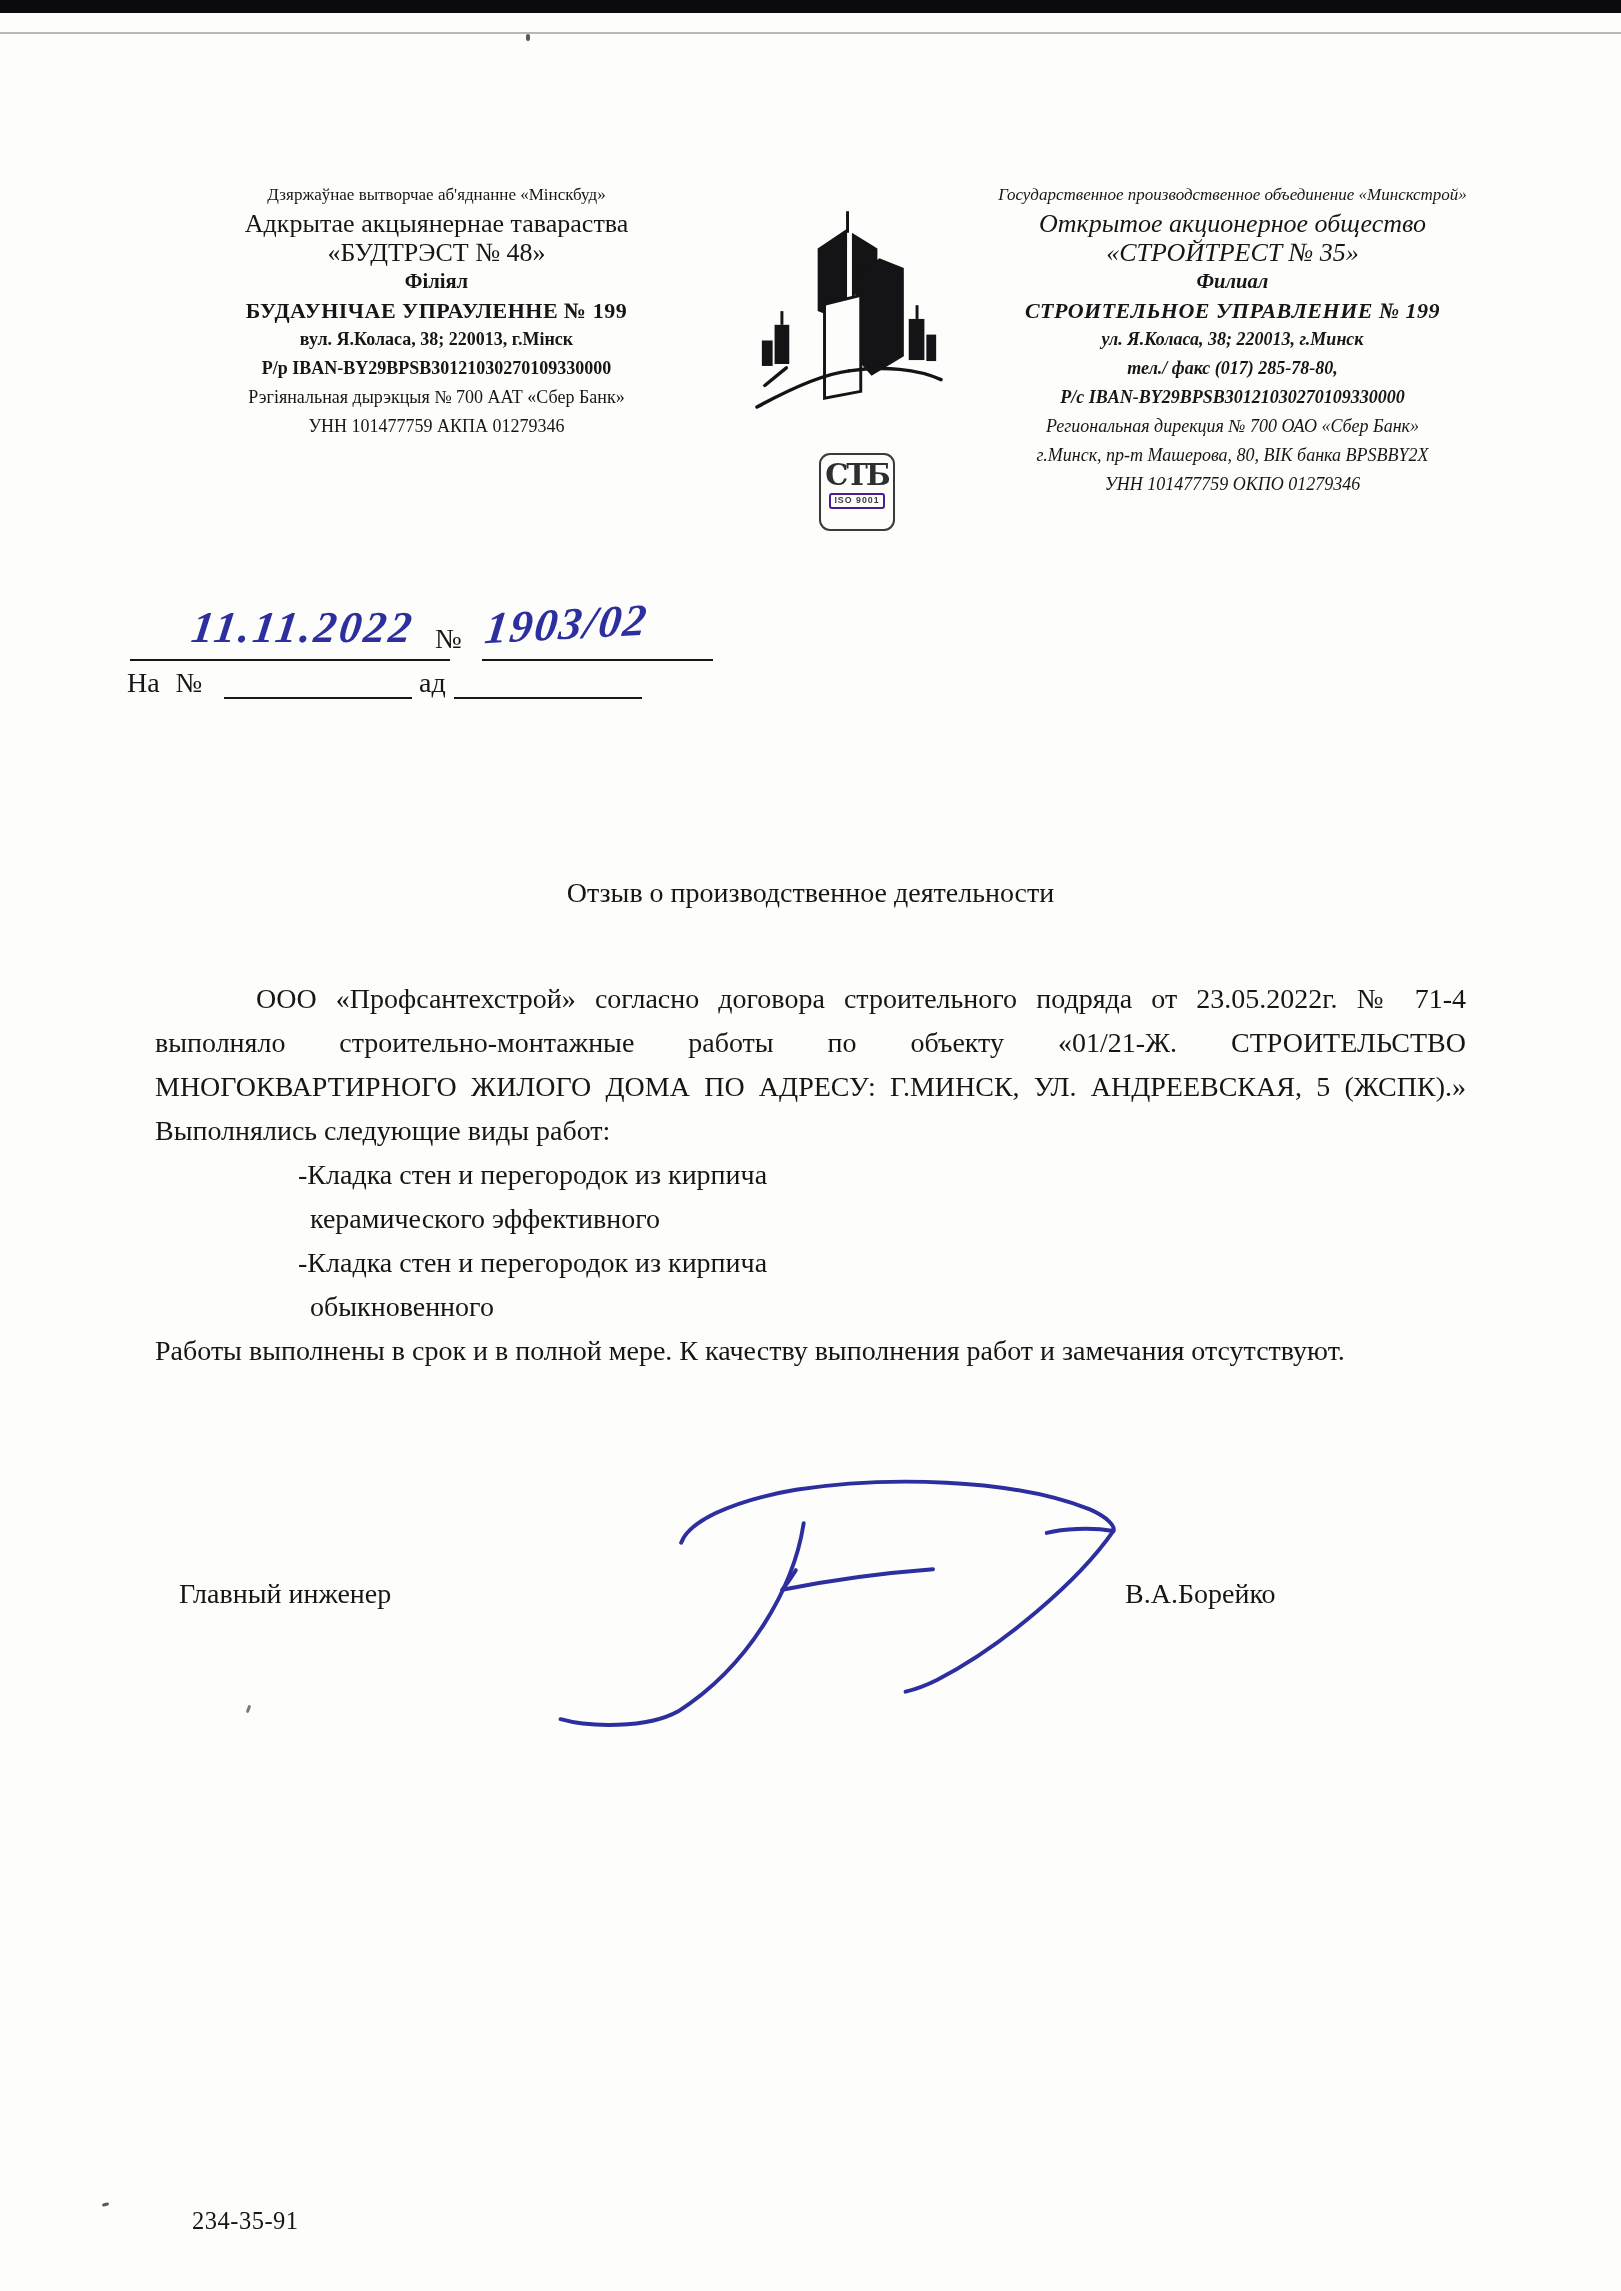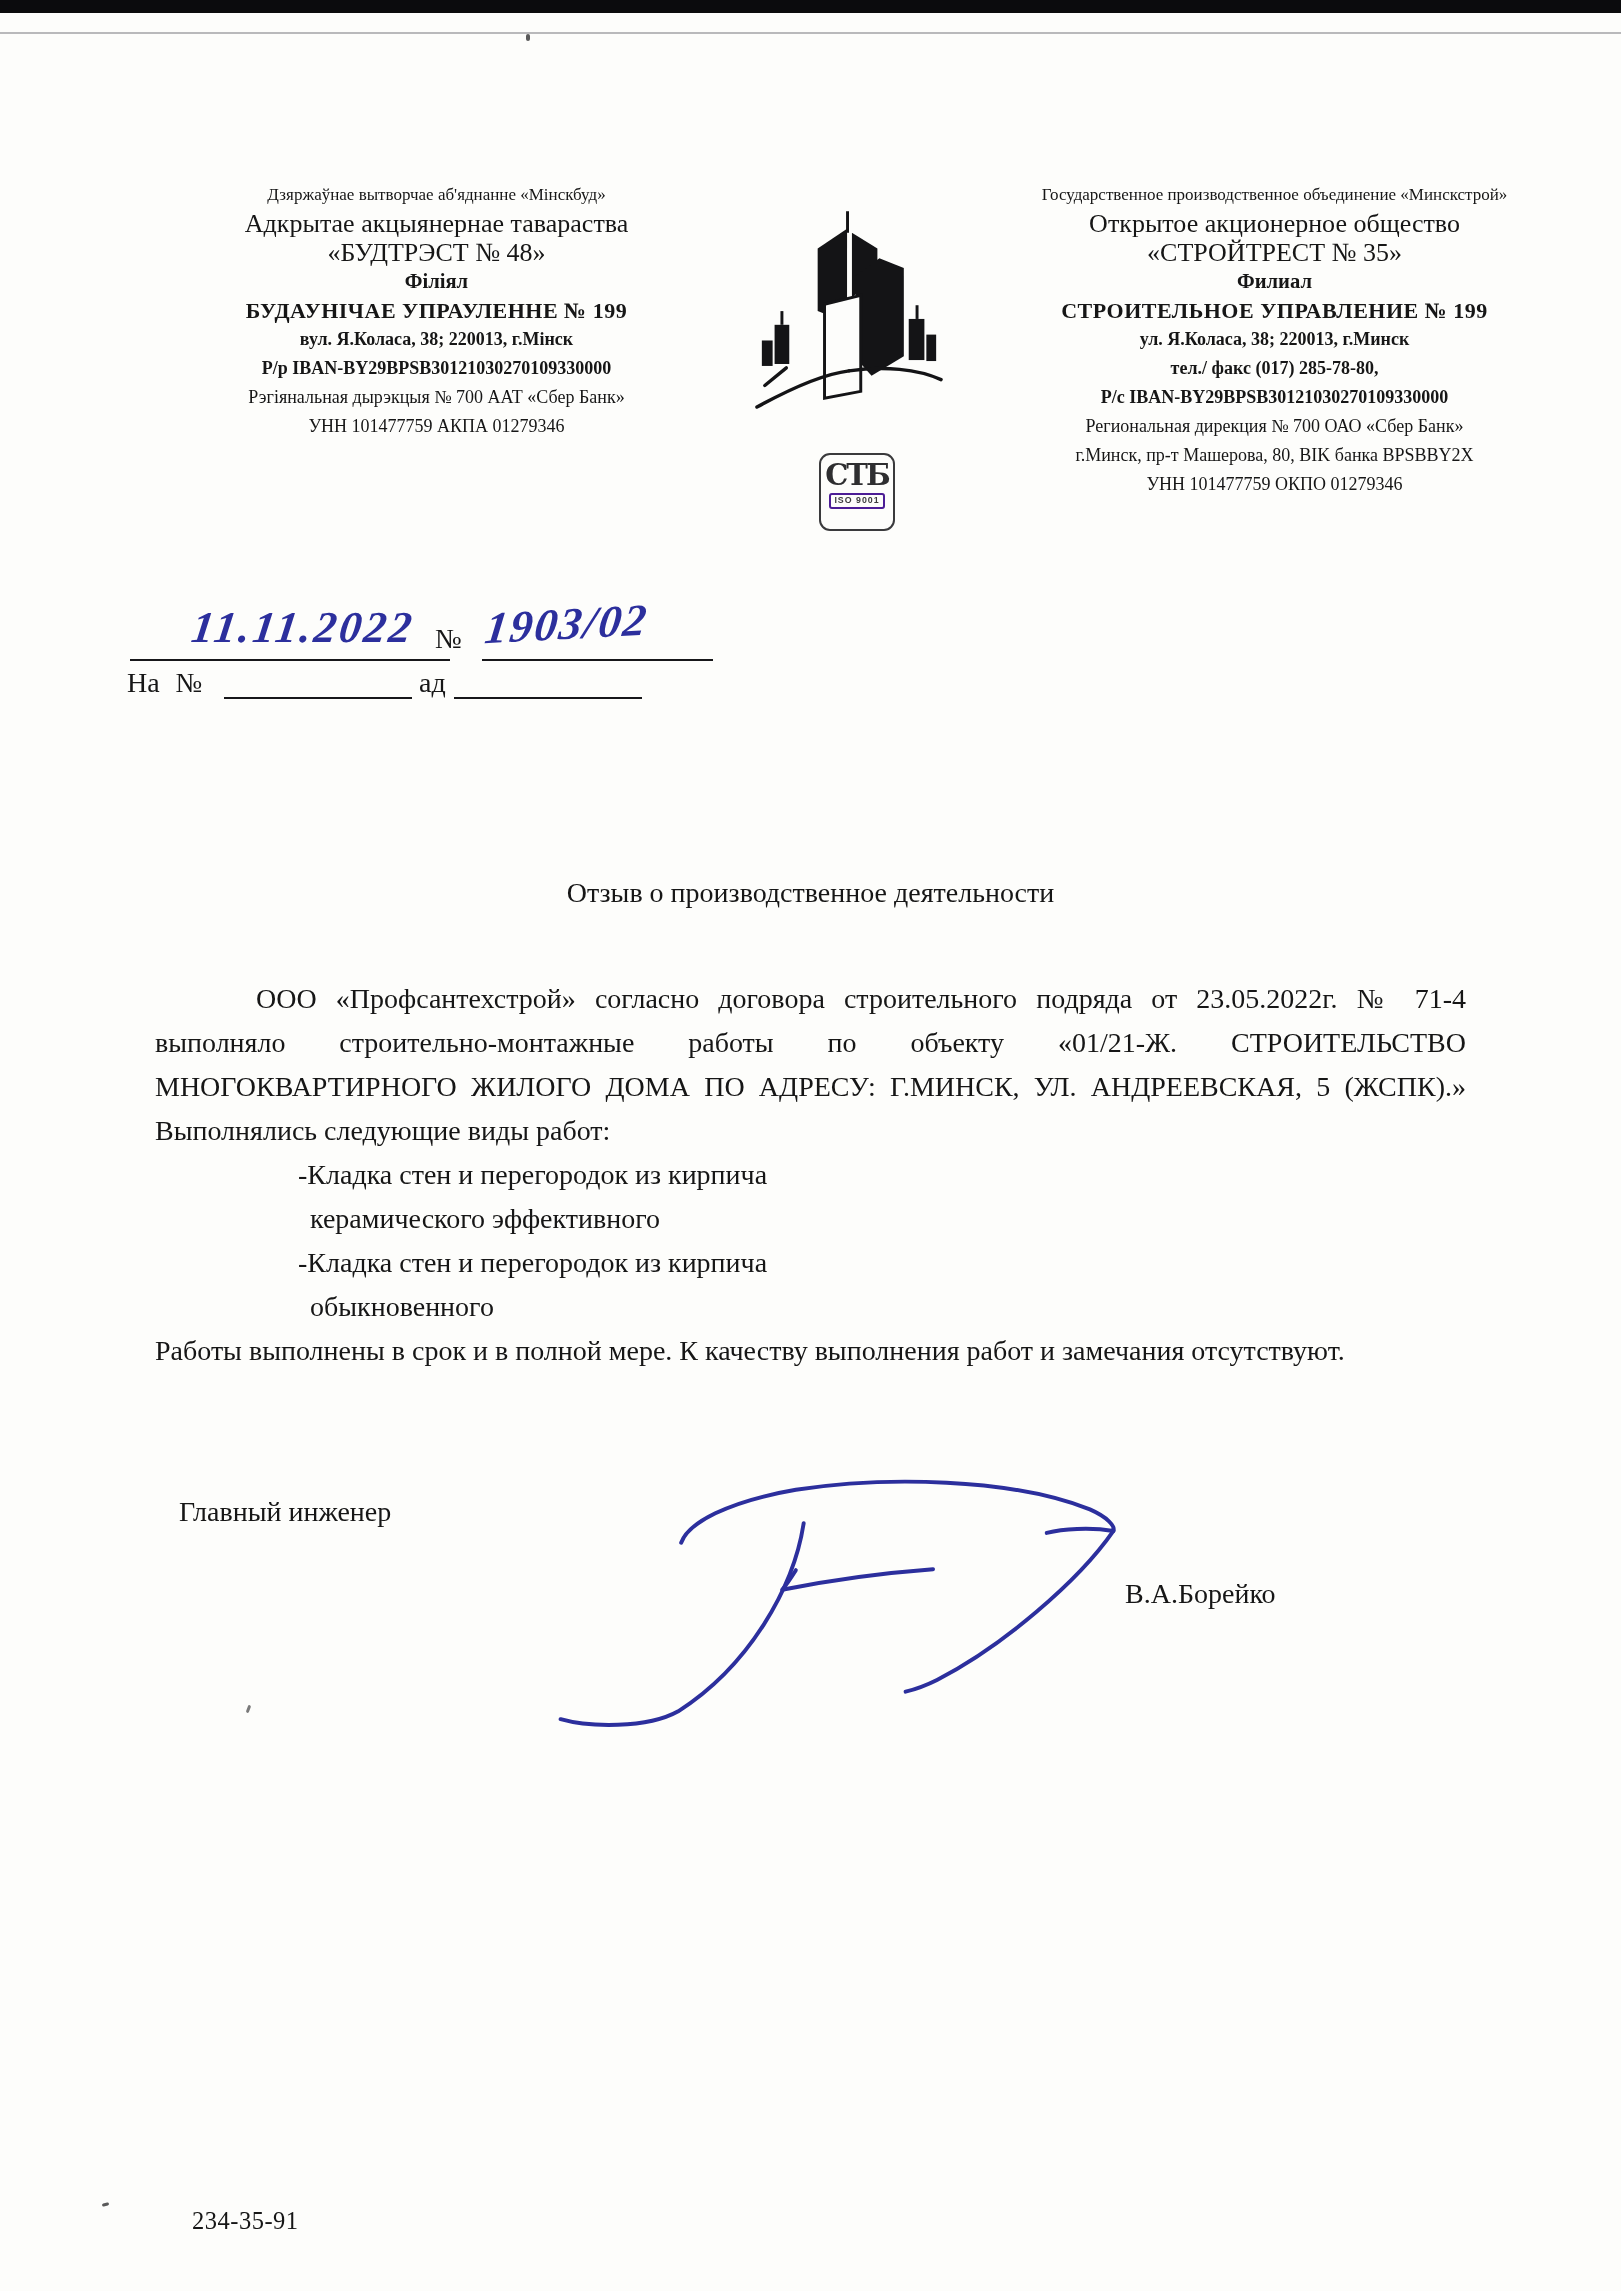--- a/index.html
+++ b/index.html
@@ -15,21 +15,21 @@
   .scan-bar{position:absolute;left:0;top:0;width:1621px;height:12.7px;background:#0b0b0d;}
   .scan-line{position:absolute;left:0;top:32px;width:1621px;height:2px;background:#b9b9bb;}
   .speck{position:absolute;background:#5a5a5a;border-radius:2px;}
   .speck.s1{left:526px;top:34px;width:3.9px;height:6.9px;}
   .speck.s2{left:102px;top:2203px;width:6.9px;height:2.9px;transform:rotate(-15deg);}
   .speck.s3{left:247px;top:1705px;width:2.9px;height:7.8px;transform:rotate(20deg);background:#7a7a7a;}
 
   
   .hdr-col{position:absolute;top:180px;text-align:center;line-height:29px;}
   .hdr-left{left:123px;width:627px;}
-  .hdr-right{left:973px;width:603px;}
+  .hdr-right{left:931px;width:603px;font-style:italic;}
   .hl-small{font-size:17px;}
   .hl-med{font-size:26px;}
   .hl-bold-med{font-size:20.6px;font-weight:bold;}
   .hl-bold-big{font-size:22px;font-weight:bold;letter-spacing:0.5px;}
   .hl-bold-sm{font-size:18px;font-weight:bold;}
   .hl-reg-sm{font-size:18px;}
 
   
   .logo-wrap{position:absolute;left:755px;top:209px;width:188px;height:214px;}
   .badge{
@@ -57,21 +57,21 @@
 
   
   .title{position:absolute;left:0;top:877px;width:1621px;text-align:center;font-size:28px;}
   .body-text{position:absolute;left:155px;top:977px;width:1311px;font-size:28px;line-height:44px;}
   .para1{text-align:justify;text-indent:101px;margin:0;}
   .work-line{margin:0 0 0 143px;}
   .work-line.cont{margin-left:155px;}
   .para2{text-align:justify;margin:0;}
 
   
-  .sig-title{position:absolute;left:179px;top:1496px;font-size:28px;}
+  .sig-title{position:absolute;left:179px;top:1578px;font-size:28px;}
   .sig-name{position:absolute;left:1125px;top:1578px;font-size:28px;}
   .sig-svg{position:absolute;left:541px;top:1472px;width:593px;height:263px;}
 
   .footer-code{position:absolute;left:192px;top:2207px;font-size:24.5px;letter-spacing:0.5px;}
 </style>
 </head>
 <body>
 
 <div class="page">
 

